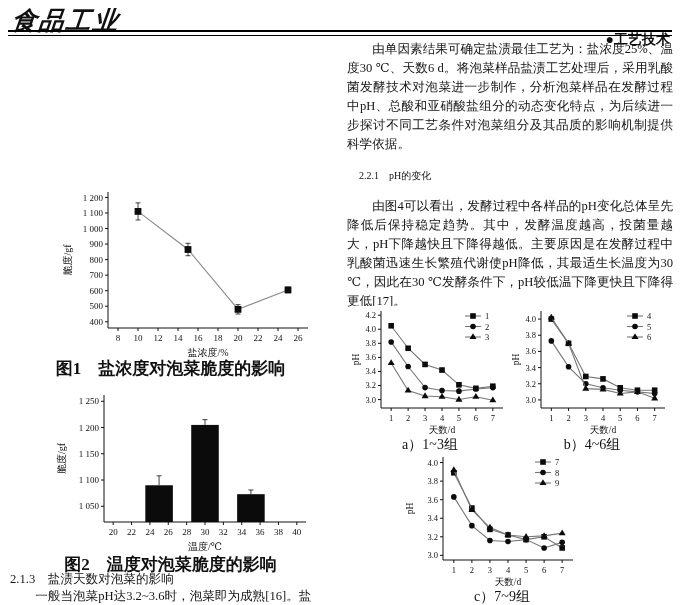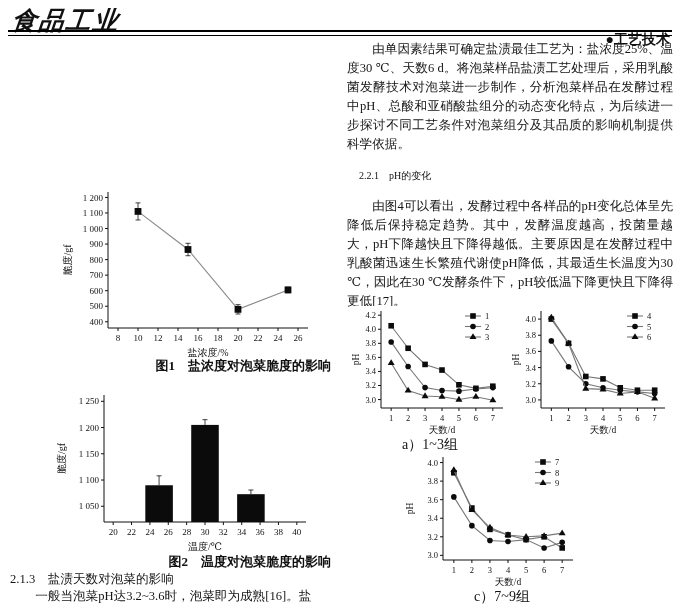--- a/index.html
+++ b/index.html
@@ -14,21 +14,21 @@
   .hdr-right{position:absolute;right:10px;top:10px;font-size:14px;font-weight:bold;color:#111;
     font-family:"Liberation Sans","DejaVu Sans",sans-serif;margin-top:21px;}
   .rule-thick{position:absolute;left:8px;right:8px;top:30px;height:0;border-top:2.5px solid #000;}
   .rule-thin{position:absolute;left:8px;right:8px;top:35px;height:0;border-top:1px solid #000;}
   .para{font-size:12.6px;text-align:justify;color:#141414;}
   .indent{text-indent:2em;}
   #left-p1{position:absolute;left:10px;top:40px;width:321px;line-height:17.6px;}
   #right-col{position:absolute;left:347px;top:40px;width:326px;line-height:19px;}
   #right-col .sec-head{margin:12px;font-size:10px;font-weight:normal;}
   #right-col p{margin:0;}
-  .figcap{position:absolute;text-align:right;font-weight:bold;font-size:13px;color:#111;}
+  .figcap{position:absolute;text-align:center;font-weight:bold;font-size:17px;color:#111;}
   .subcap{position:absolute;text-align:center;font-size:14px;color:#111;}
   .chart{position:absolute;background:#fff;}
   #sec213{position:absolute;left:10px;top:571px;width:322px;font-size:12.6px;}
   #left-p2{position:absolute;left:10px;top:588px;width:322px;line-height:17.6px;font-family:Liberation Serif, serif;}
   svg text{font-family:"Liberation Serif","DejaVu Serif",serif;}
 </style>
 </head>
 <body>
 
 <div id="page">
@@ -286,20 +286,21 @@
       <rect x="122.2" y="7.2" width="5.6" height="5.6" fill="#0b0b0b"></rect>
       <text x="137" y="13" font-size="8.5" fill="#111111">4</text>
       <line x1="117" y1="20.5" x2="133" y2="20.5" stroke="#777777" stroke-width="1.1"></line>
       <circle cx="125" cy="20.5" r="2.8" fill="#0b0b0b"></circle>
       <text x="137" y="23.5" font-size="8.5" fill="#111111">5</text>
       <line x1="117" y1="31" x2="133" y2="31" stroke="#777777" stroke-width="1.1"></line>
       <polygon points="125,27.3 121.5,33.1 128.5,33.1" fill="#0b0b0b"></polygon>
       <text x="137" y="34" font-size="8.5" fill="#111111">6</text>
     </svg>
   <div class="subcap" style="left:350px;top:436px;width:160px;">a）1~3组</div>
+  <div class="subcap" style="left:510px;top:436px;width:164px;">b）4~6组</div>
 
   <svg id="chart4" class="chart" style="left:404px;top:452px;" width="196" height="135" viewBox="0 0 196 135">
       <line x1="39" y1="5" x2="39" y2="108" stroke="#111111" stroke-width="1"></line>
       <line x1="39" y1="108" x2="169" y2="108" stroke="#111111" stroke-width="1"></line>
       <line x1="49.833333333333336" y1="108" x2="49.833333333333336" y2="111" stroke="#111111" stroke-width="1"></line>
       <text x="49.833333333333336" y="120.5" text-anchor="middle" font-size="8.5" fill="#111111">1</text>
       <line x1="67.88888888888889" y1="108" x2="67.88888888888889" y2="111" stroke="#111111" stroke-width="1"></line>
       <text x="67.88888888888889" y="120.5" text-anchor="middle" font-size="8.5" fill="#111111">2</text>
       <line x1="85.94444444444446" y1="108" x2="85.94444444444446" y2="111" stroke="#111111" stroke-width="1"></line>
       <text x="85.94444444444446" y="120.5" text-anchor="middle" font-size="8.5" fill="#111111">3</text>

